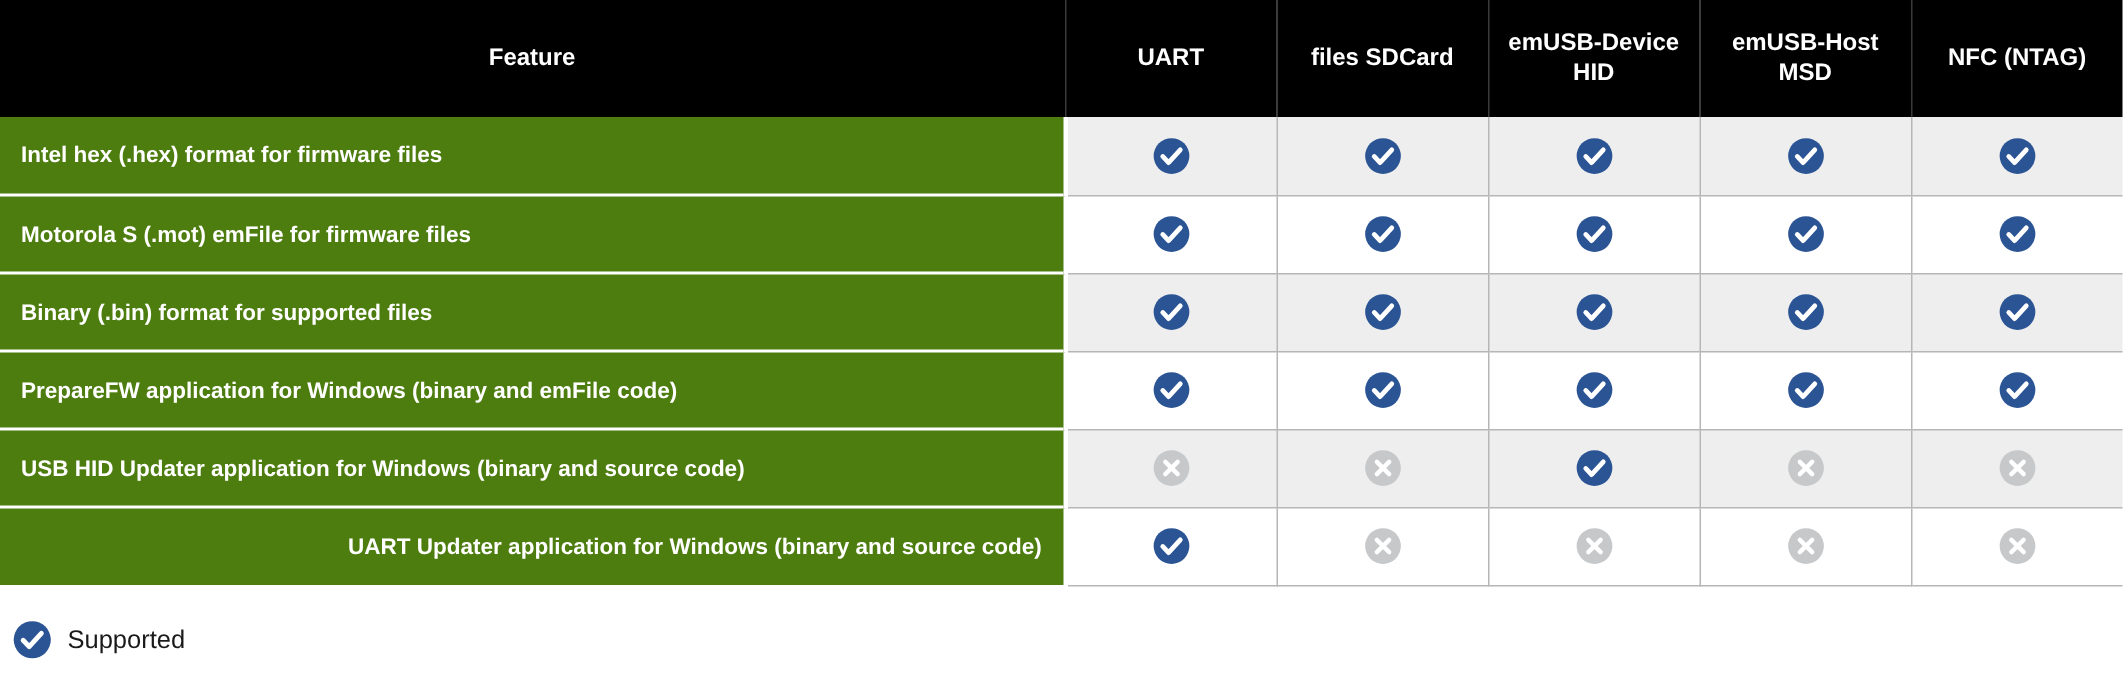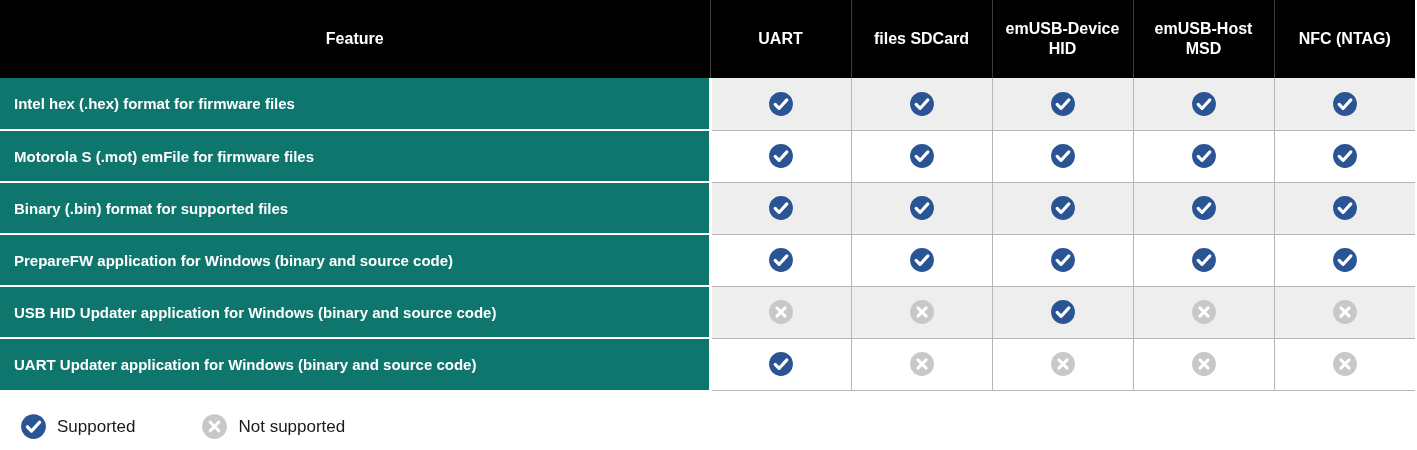--- a/index.html
+++ b/index.html
@@ -33,33 +33,33 @@
     padding: 4px 6px;
     box-sizing: border-box;
     border-right: 1px solid #3a3a3a;
   }
   .comparison-table thead th:last-child { border-right: none; }
   .th-feature { width: 710px; }
   .th-col { width: 141px; }
 
   
   .feature-cell {
-    background: #0f766e;
+    background: #4d7c0f;
     color: #ffffff;
     font-weight: bold;
     font-size: 15px;
     text-align: left;
     vertical-align: middle;
     padding: 0 14px;
     height: 52px;
     box-sizing: border-box;
     border-bottom: 2px solid #ffffff;
     border-right: 3px solid #ffffff;
   }
-  tbody tr:last-child .feature-cell { border-bottom: none; }
+  tbody tr:last-child .feature-cell { border-bottom: none; text-align: right; }
 
   
   .support-cell {
     text-align: center;
     vertical-align: middle;
     height: 52px;
     box-sizing: border-box;
     border-right: 1px solid #b6b6b6;
     border-bottom: 1px solid #b6b6b6;
     background: #ffffff;
@@ -74,21 +74,21 @@
     vertical-align: middle;
     line-height: 0;
   }
   .icon svg { display: block; }
 
   
   .legend {
     display: flex;
     align-items: center;
     gap: 10px;
-    padding: 14px 0 0 20px;
+    padding: 14px 0 0 8px;
     height: 58px;
     box-sizing: border-box;
   }
   .legend-item {
     display: flex;
     align-items: center;
     gap: 10px;
   }
   .legend-item + .legend-item { margin-left: 56px; }
   .legend-label {
@@ -175,21 +175,21 @@
         <td class="support-cell"><span class="icon"><svg width="26" height="26" viewBox="0 0 24 24">
               <circle cx="12" cy="12" r="11" fill="#2b5494"></circle>
               <path d="M6.6 12.3 L10.2 16.1 L17.4 8.2" fill="none" stroke="#ffffff" stroke-width="2.9" stroke-linecap="round" stroke-linejoin="round"></path>
             </svg></span></td>
         <td class="support-cell"><span class="icon"><svg width="26" height="26" viewBox="0 0 24 24">
               <circle cx="12" cy="12" r="11" fill="#2b5494"></circle>
               <path d="M6.6 12.3 L10.2 16.1 L17.4 8.2" fill="none" stroke="#ffffff" stroke-width="2.9" stroke-linecap="round" stroke-linejoin="round"></path>
             </svg></span></td>
       </tr>
       <tr>
-        <td class="feature-cell">PrepareFW application for Windows (binary and source code)</td>
+        <td class="feature-cell">PrepareFW application for Windows (binary and emFile code)</td>
         <td class="support-cell"><span class="icon"><svg width="26" height="26" viewBox="0 0 24 24">
               <circle cx="12" cy="12" r="11" fill="#2b5494"></circle>
               <path d="M6.6 12.3 L10.2 16.1 L17.4 8.2" fill="none" stroke="#ffffff" stroke-width="2.9" stroke-linecap="round" stroke-linejoin="round"></path>
             </svg></span></td>
         <td class="support-cell"><span class="icon"><svg width="26" height="26" viewBox="0 0 24 24">
               <circle cx="12" cy="12" r="11" fill="#2b5494"></circle>
               <path d="M6.6 12.3 L10.2 16.1 L17.4 8.2" fill="none" stroke="#ffffff" stroke-width="2.9" stroke-linecap="round" stroke-linejoin="round"></path>
             </svg></span></td>
         <td class="support-cell"><span class="icon"><svg width="26" height="26" viewBox="0 0 24 24">
               <circle cx="12" cy="12" r="11" fill="#2b5494"></circle>
@@ -256,22 +256,13 @@
 <div class="legend">
   <div class="legend-item">
     <span class="icon" id="legend-supported-icon">
         <svg width="27" height="27" viewBox="0 0 24 24">
           <circle cx="12" cy="12" r="11" fill="#2b5494"></circle>
           <path d="M6.6 12.3 L10.2 16.1 L17.4 8.2" fill="none" stroke="#ffffff" stroke-width="2.9" stroke-linecap="round" stroke-linejoin="round"></path>
         </svg>
       </span>
     <span class="legend-label">Supported</span>
   </div>
-  <div class="legend-item">
-    <span class="icon" id="legend-not-supported-icon">
-        <svg width="27" height="27" viewBox="0 0 24 24">
-          <circle cx="12" cy="12" r="11" fill="#c6c8ca"></circle>
-          <path d="M8.2 8.2 L15.8 15.8 M15.8 8.2 L8.2 15.8" fill="none" stroke="#ffffff" stroke-width="2.7" stroke-linecap="round"></path>
-        </svg>
-      </span>
-    <span class="legend-label">Not supported</span>
-  </div>
 </div>
 
 </body></html>

